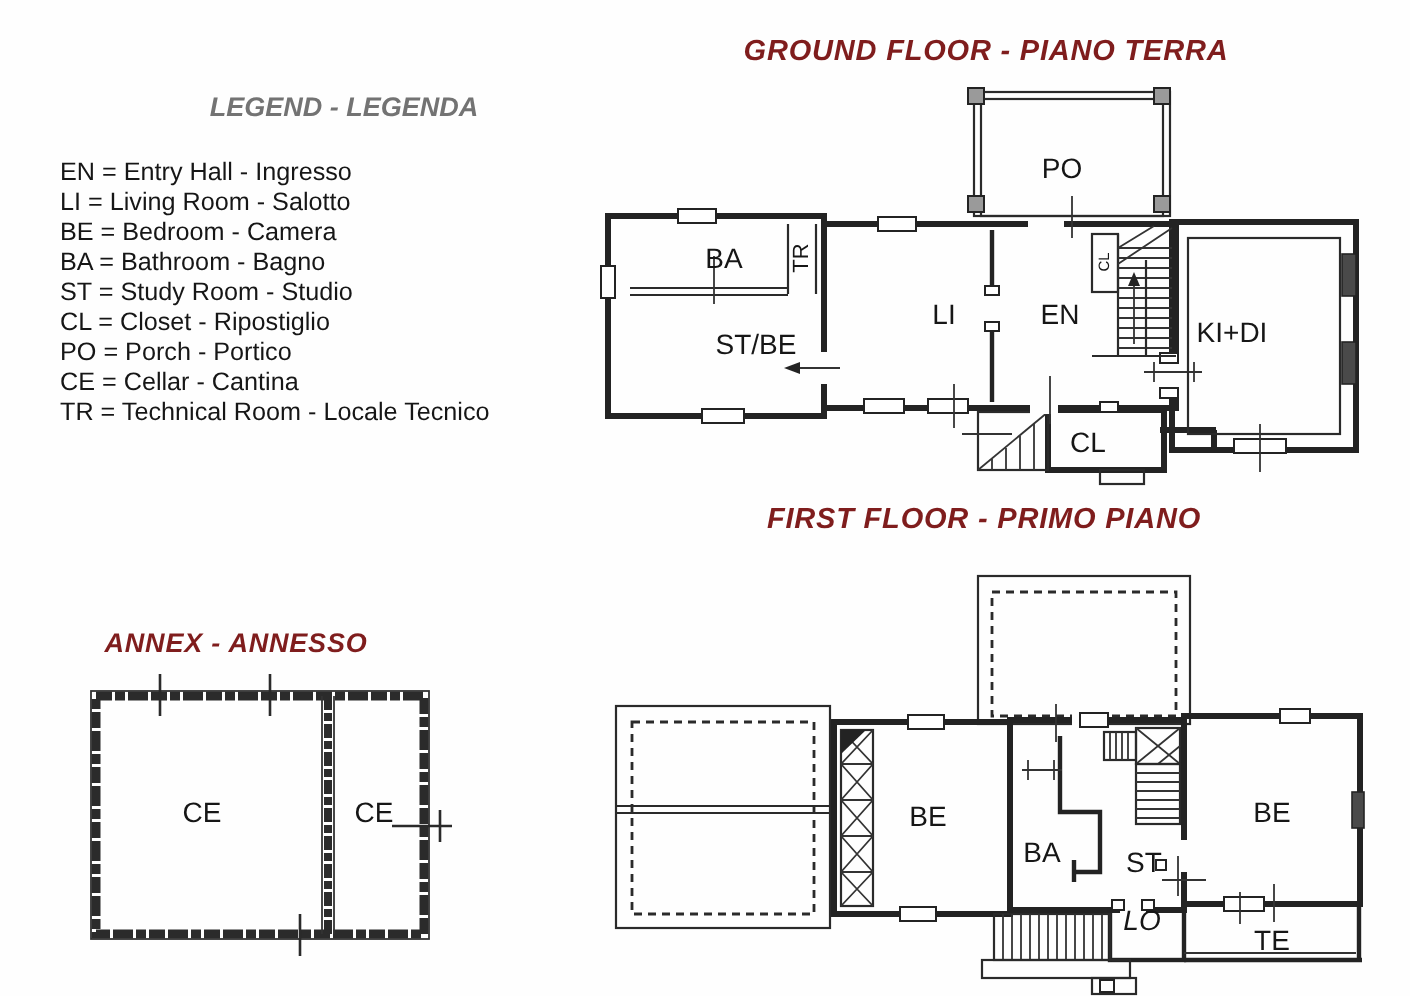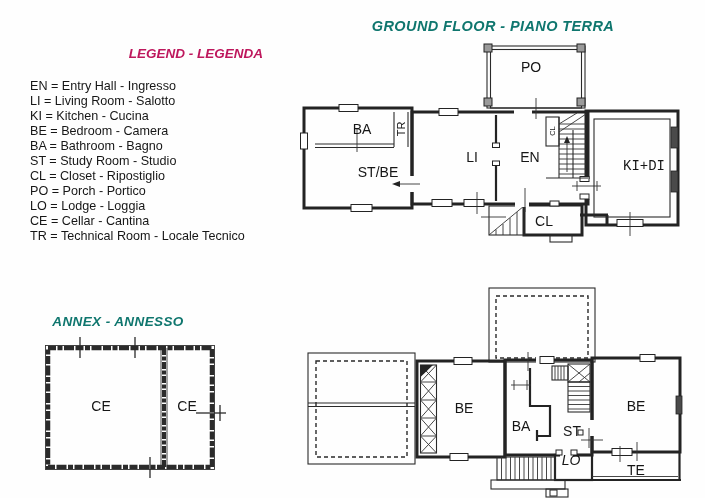--- a/index.html
+++ b/index.html
@@ -1,22 +1,22 @@
 <!DOCTYPE html>
 <html><head>
 <meta charset="utf-8">
 <style>
   html,body{margin:0;padding:0;background:#fff;}
   .page{position:relative;width:705px;height:498px;background:#fefefe;overflow:hidden;
         font-family:"Liberation Sans",sans-serif;color:#111;}
   svg{position:absolute;left:0;top:0;}
   .plan-title{position:absolute;transform:translateX(-50%);font-weight:bold;font-style:italic;
-        font-size:14.5px;letter-spacing:.4px;white-space:nowrap;color:#0f766e;}
+        font-size:14.5px;letter-spacing:.4px;white-space:nowrap;color:#7f1d1d;}
   .legend-title{position:absolute;transform:translateX(-50%);font-weight:bold;font-style:italic;
-        font-size:13.5px;white-space:nowrap;color:#be185d;margin-left:24px;}
+        font-size:13.5px;white-space:nowrap;color:#737373;}
   .legend-list{position:absolute;left:30px;top:79px;}
   .legend-item{font-size:12.6px;line-height:14.95px;white-space:nowrap;color:#161616;}
   .lbl{position:absolute;transform:translate(-50%,-50%);font-size:14px;white-space:nowrap;color:#161616;}
   .lbl.rot{transform:translate(-50%,-50%) rotate(-90deg);font-size:11px;}
   .lbl.tiny{transform:translate(-50%,-50%) rotate(-90deg);font-size:7.5px;}
   
   .w3{fill:none;stroke:#232323;stroke-width:3;}
   .w2{fill:none;stroke:#232323;stroke-width:2.2;}
   .w1{fill:none;stroke:#2a2a2a;stroke-width:1.1;}
   .t{fill:none;stroke:#333;stroke-width:.9;}
@@ -223,42 +223,41 @@
         <line class="t2" x1="196" y1="413" x2="226" y2="413"></line>
         <line class="t2" x1="220" y1="405" x2="220" y2="421"></line>
       </g>
     </g>
   </svg>
 
   <div class="legend-title" style="left:172px;top:46px;">LEGEND - LEGENDA</div>
   <div class="legend-list">
     <div class="legend-item">EN = Entry Hall - Ingresso</div>
     <div class="legend-item">LI = Living Room - Salotto</div>
-    <div class="legend-item">KI = Kitchen - Cucina</div>
     <div class="legend-item">BE = Bedroom - Camera</div>
     <div class="legend-item">BA = Bathroom - Bagno</div>
     <div class="legend-item">ST = Study Room - Studio</div>
     <div class="legend-item">CL = Closet - Ripostiglio</div>
     <div class="legend-item">PO = Porch - Portico</div>
-    <div class="legend-item">LO = Lodge - Loggia</div>
     <div class="legend-item">CE = Cellar - Cantina</div>
     <div class="legend-item">TR = Technical Room - Locale Tecnico</div>
   </div>
 
   <div class="plan-title" style="left:493px;top:18px;">GROUND FLOOR - PIANO TERRA</div>
+  <div class="plan-title" style="left:492px;top:252px;">FIRST FLOOR - PRIMO PIANO</div>
   <div class="plan-title" style="left:118px;top:314px;font-size:13.5px;">ANNEX - ANNESSO</div>
 
-  <div class="lbl" style="left:531px;top:67px;">PO</div>
+  <div class="lbl" style="left:531px;top:84px;">PO</div>
   <div class="lbl" style="left:362px;top:129px;">BA</div>
   <div class="lbl rot" style="left:401px;top:129px;">TR</div>
   <div class="lbl" style="left:366px;top:172px;margin-left:12px;">ST/BE</div>
   <div class="lbl" style="left:472px;top:157px;">LI</div>
   <div class="lbl" style="left:530px;top:157px;">EN</div>
   <div class="lbl tiny" style="left:552px;top:131px;">CL</div>
-  <div class="lbl" style="left:644px;top:166px;font-family:Liberation Mono, monospace;">KI+DI</div>
+  <div class="lbl" style="left:616px;top:166px;">KI+DI</div>
   <div class="lbl" style="left:544px;top:221px;">CL</div>
 
   <div class="lbl" style="left:464px;top:408px;">BE</div>
   <div class="lbl" style="left:521px;top:426px;">BA</div>
   <div class="lbl" style="left:572px;top:431px;">ST</div>
   <div class="lbl" style="left:636px;top:406px;">BE</div>
   <div class="lbl" style="left:571px;top:460px;font-style:italic;">LO</div>
   <div class="lbl" style="left:636px;top:470px;">TE</div>
 
   <div class="lbl" style="left:101px;top:406px;">CE</div>

